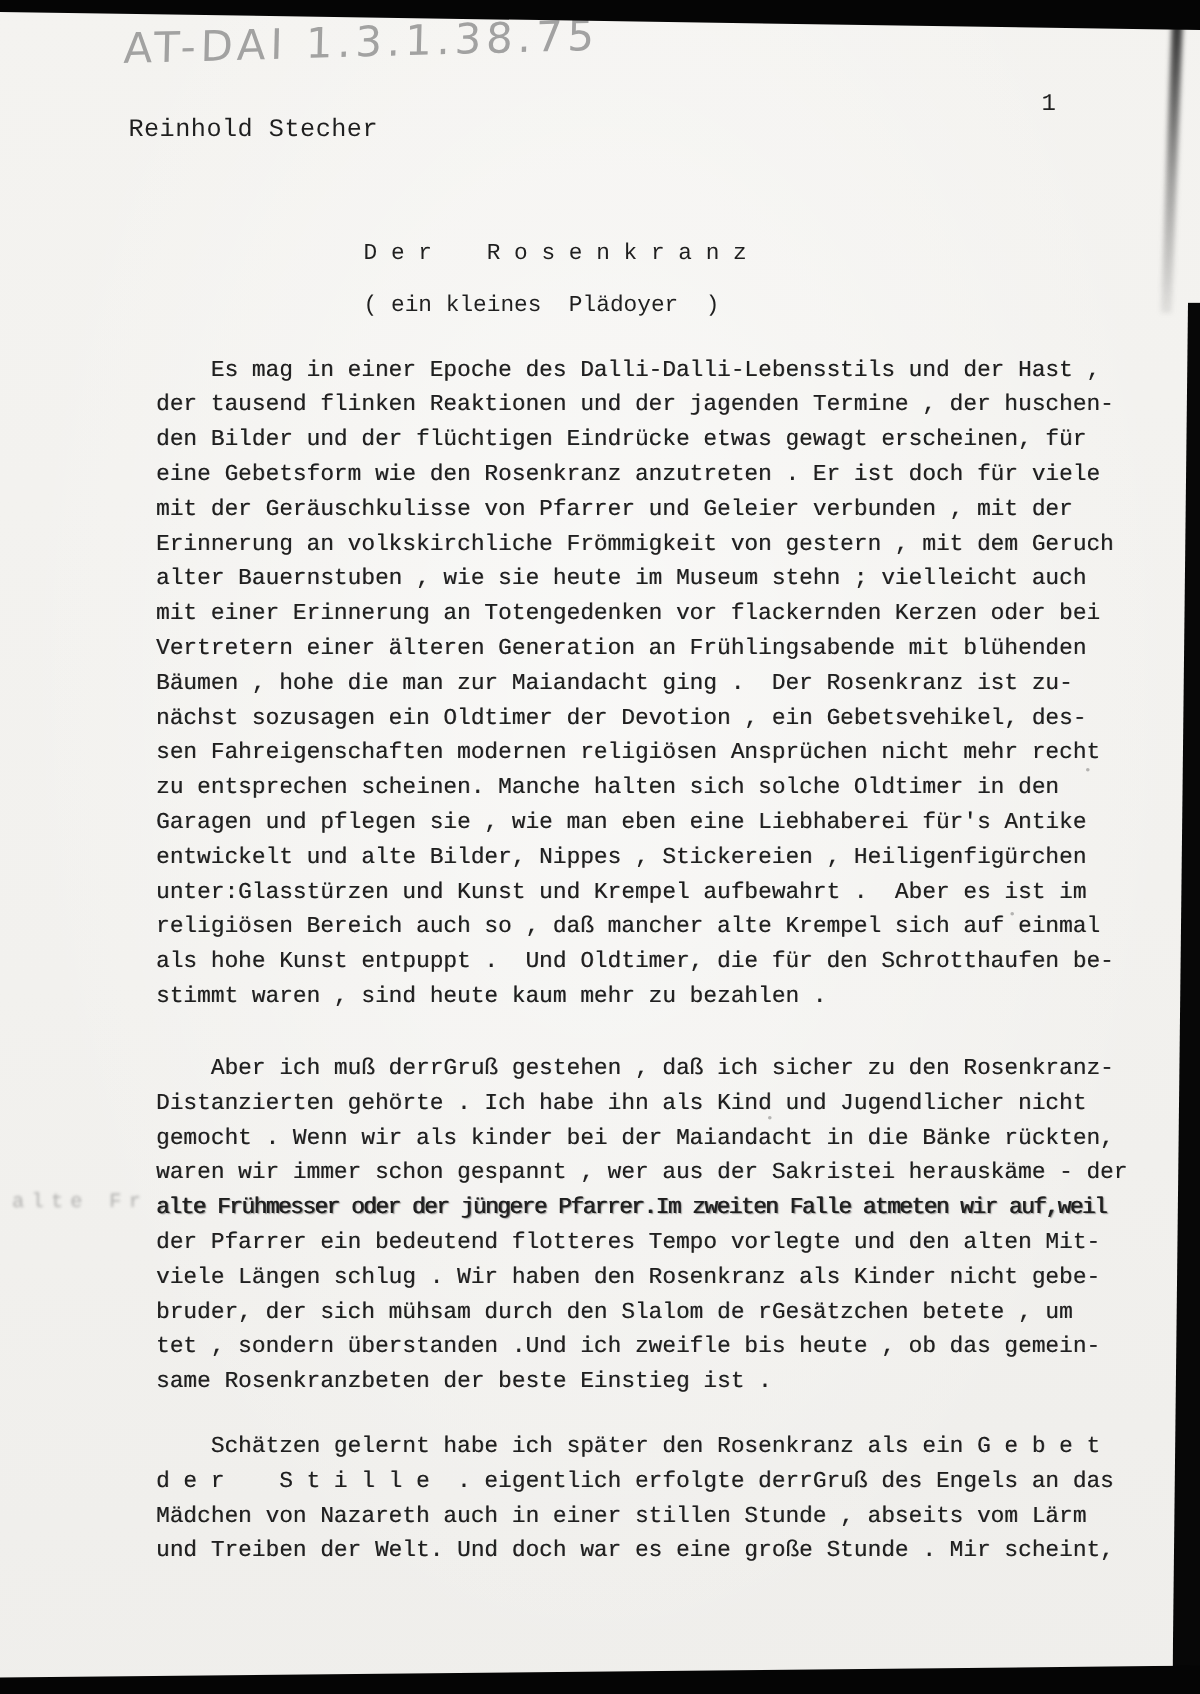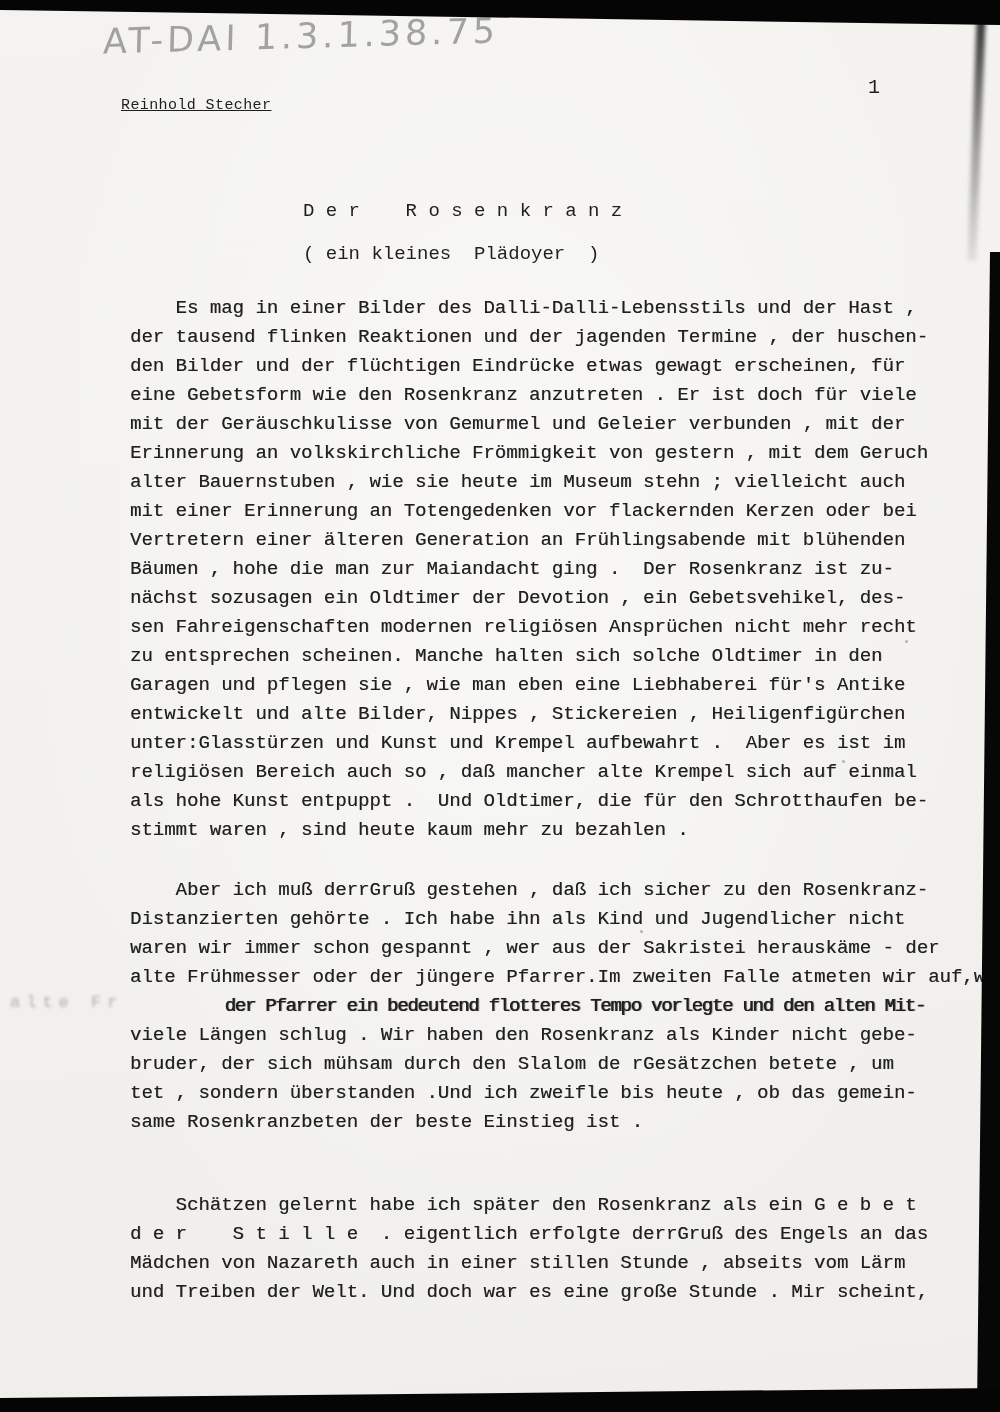--- a/index.html
+++ b/index.html
@@ -44,41 +44,39 @@
     letter-spacing:4px;
     transform:rotate(-1.6deg) skewX(-3deg);
     opacity:.85;
     white-space:pre;
   }
   .page-number{
     position:absolute;left:868px;top:76px;
     font-size:20px;
   }
   .author{
-    position:absolute;left:121px;top:97px;
-    font-size:15px;letter-spacing:.4px;
+    position:absolute;left:107px;top:97px;
+    font-size:21px;letter-spacing:.4px;
     white-space:pre;
-    text-decoration:underline;
   }
   .title-block{position:absolute;left:303px;top:190px;}
   .title-line{font-size:19px;line-height:43px;white-space:pre;}
   .para{position:absolute;left:130px;}
   .para .line{
     font-size:19px;line-height:29px;height:29px;
     white-space:pre;
     text-shadow:.4px 0 0 rgba(25,25,25,.55);
   }
   .para-1{top:294px;}
   .para-2{top:876px;}
   .para-3{top:1191px;}
   
   .para-2 .line:nth-child(5){
     letter-spacing:-1.25px;
     text-shadow:.7px 0 0 rgba(20,20,20,.8), 1.4px .4px 1px rgba(40,40,40,.45);
-    text-align:center;
   }
   .margin-smudge{
     position:absolute;left:10px;top:993px;
     font-size:17px;color:#6d6d6d;
     letter-spacing:6px;
     filter:blur(1.4px);
     opacity:.5;
     white-space:pre;
   }
   .speck{position:absolute;width:3px;height:3px;border-radius:50%;background:rgba(60,60,60,.35);}
@@ -93,44 +91,45 @@
   <div class="page-number">1</div>
 
   <div class="author">Reinhold Stecher</div>
 
   <div class="title-block">
     <div class="title-line">D e r    R o s e n k r a n z</div>
     <div class="title-line">( ein kleines  Plädoyer  )</div>
   </div>
 
   <div class="para para-1">
-      <div class="line">    Es mag in einer Bilder des Dalli-Dalli-Lebensstils und der Hast ,</div>
+      <div class="line">    Es mag in einer Epoche des Dalli-Dalli-Lebensstils und der Hast ,</div>
       <div class="line">der tausend flinken Reaktionen und der jagenden Termine , der huschen-</div>
       <div class="line">den Bilder und der flüchtigen Eindrücke etwas gewagt erscheinen, für</div>
       <div class="line">eine Gebetsform wie den Rosenkranz anzutreten . Er ist doch für viele</div>
-      <div class="line">mit der Geräuschkulisse von Gemurmel und Geleier verbunden , mit der</div>
+      <div class="line">mit der Geräuschkulisse von Pfarrer und Geleier verbunden , mit der</div>
       <div class="line">Erinnerung an volkskirchliche Frömmigkeit von gestern , mit dem Geruch</div>
       <div class="line">alter Bauernstuben , wie sie heute im Museum stehn ; vielleicht auch</div>
       <div class="line">mit einer Erinnerung an Totengedenken vor flackernden Kerzen oder bei</div>
       <div class="line">Vertretern einer älteren Generation an Frühlingsabende mit blühenden</div>
       <div class="line">Bäumen , hohe die man zur Maiandacht ging .  Der Rosenkranz ist zu-</div>
       <div class="line">nächst sozusagen ein Oldtimer der Devotion , ein Gebetsvehikel, des-</div>
       <div class="line">sen Fahreigenschaften modernen religiösen Ansprüchen nicht mehr recht</div>
       <div class="line">zu entsprechen scheinen. Manche halten sich solche Oldtimer in den</div>
       <div class="line">Garagen und pflegen sie , wie man eben eine Liebhaberei für's Antike</div>
       <div class="line">entwickelt und alte Bilder, Nippes , Stickereien , Heiligenfigürchen</div>
       <div class="line">unter:Glasstürzen und Kunst und Krempel aufbewahrt .  Aber es ist im</div>
       <div class="line">religiösen Bereich auch so , daß mancher alte Krempel sich auf einmal</div>
       <div class="line">als hohe Kunst entpuppt .  Und Oldtimer, die für den Schrotthaufen be-</div>
       <div class="line">stimmt waren , sind heute kaum mehr zu bezahlen .</div>
     </div>
 
   <div class="para para-2">
       <div class="line">    Aber ich muß derrGruß gestehen , daß ich sicher zu den Rosenkranz-</div>
       <div class="line">Distanzierten gehörte . Ich habe ihn als Kind und Jugendlicher nicht</div>
+      <div class="line">gemocht . Wenn wir als kinder bei der Maiandacht in die Bänke rückten,</div>
       <div class="line">waren wir immer schon gespannt , wer aus der Sakristei herauskäme - der</div>
       <div class="line">alte Frühmesser oder der jüngere Pfarrer.Im zweiten Falle atmeten wir auf,weil</div>
       <div class="line">der Pfarrer ein bedeutend flotteres Tempo vorlegte und den alten Mit-</div>
       <div class="line">viele Längen schlug . Wir haben den Rosenkranz als Kinder nicht gebe-</div>
       <div class="line">bruder, der sich mühsam durch den Slalom de rGesätzchen betete , um</div>
       <div class="line">tet , sondern überstanden .Und ich zweifle bis heute , ob das gemein-</div>
       <div class="line">same Rosenkranzbeten der beste Einstieg ist .</div>
     </div>
 
   <div class="para para-3">

